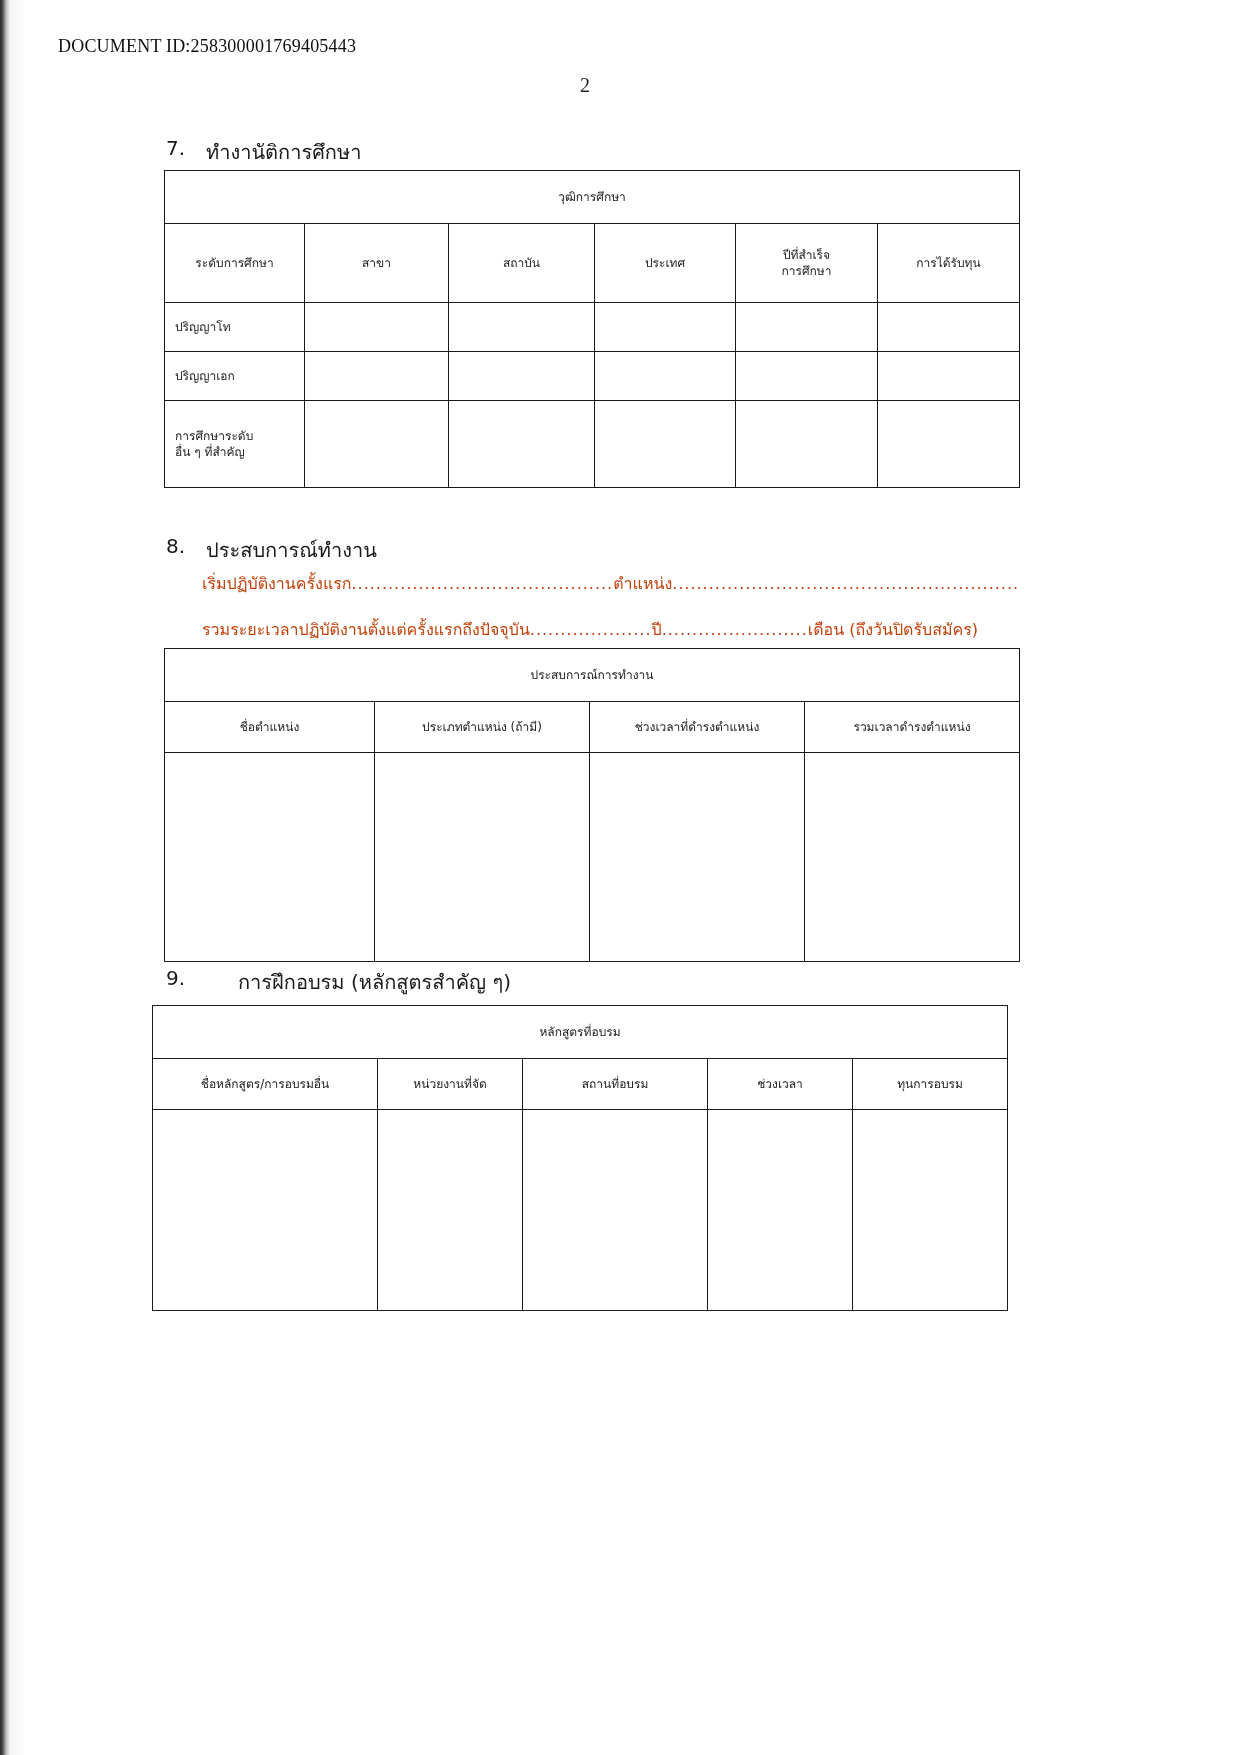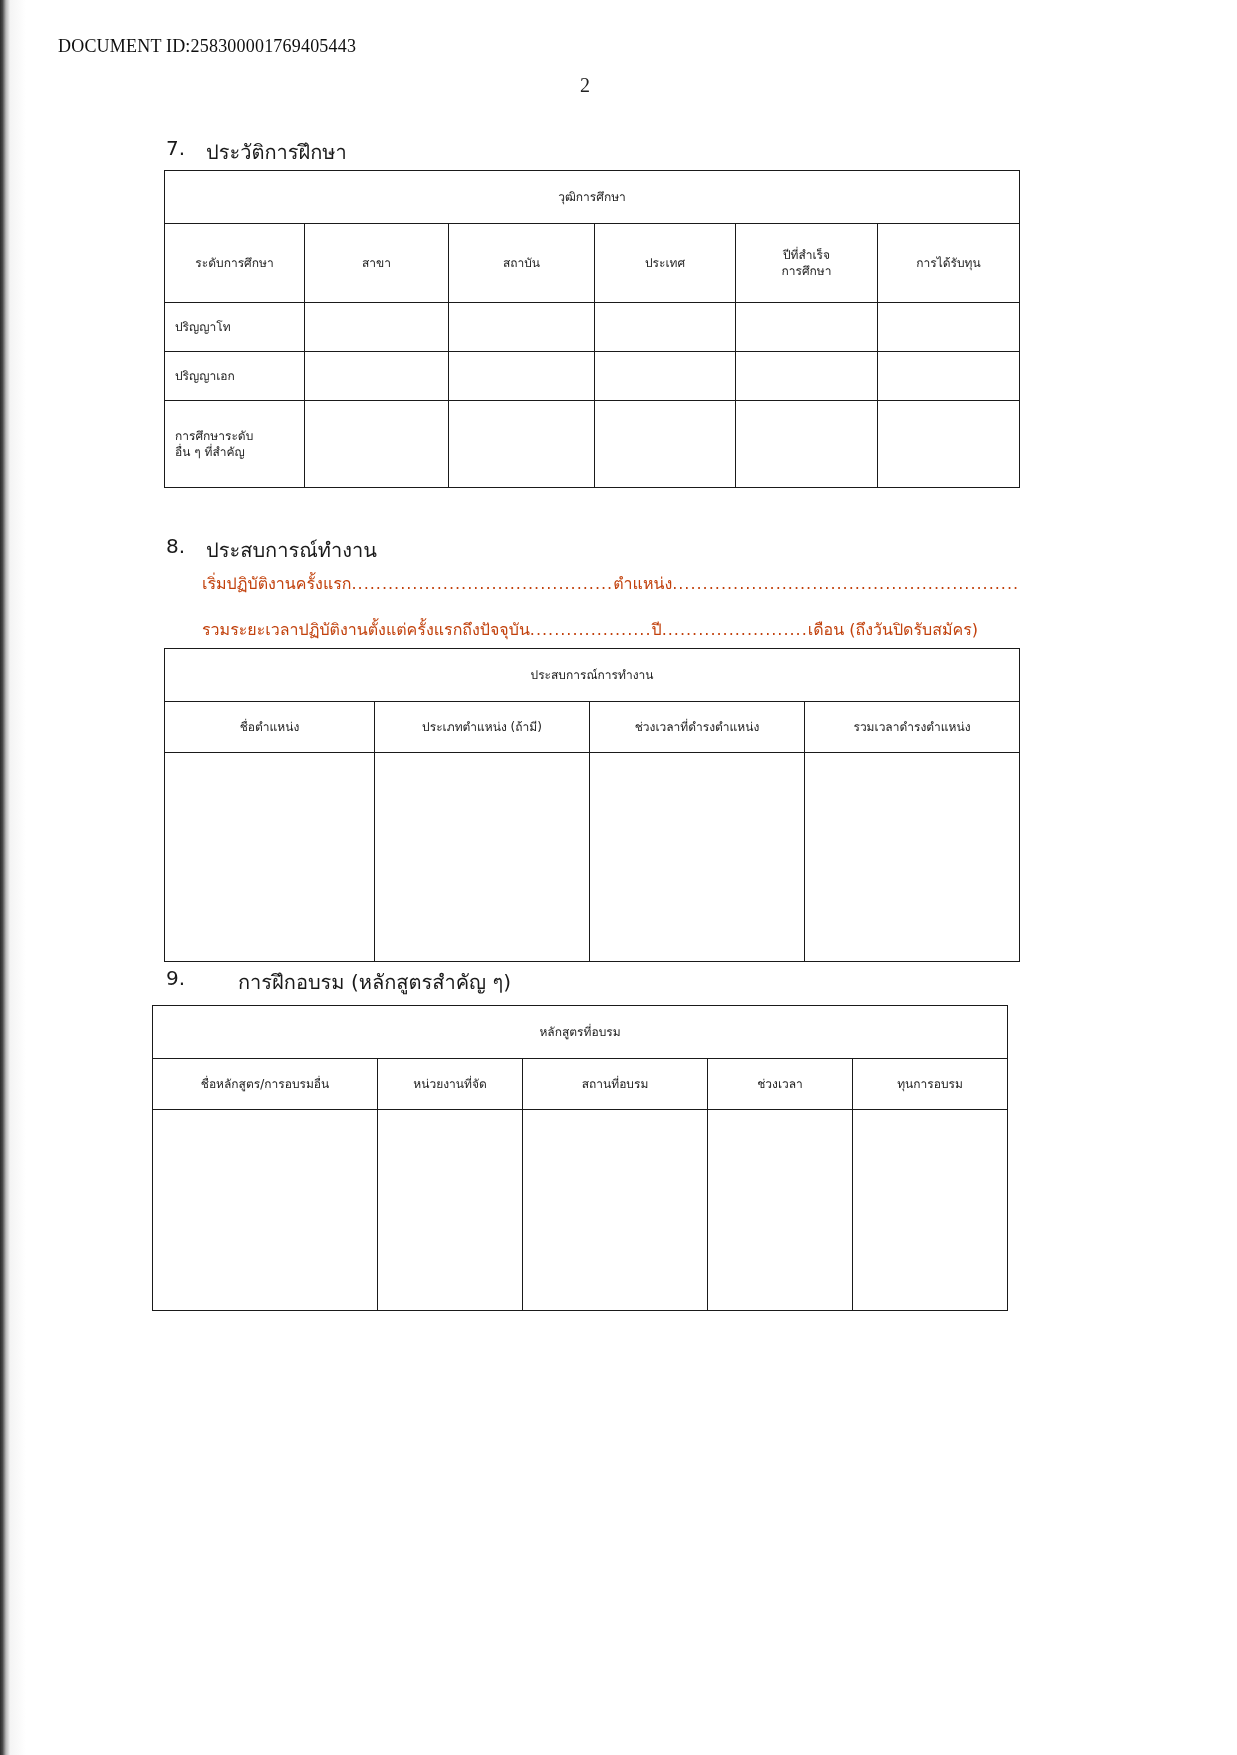--- a/index.html
+++ b/index.html
@@ -106,21 +106,21 @@
 
 <div class="scan-edge-left"></div>
 <div class="scan-edge-left2"></div>
 
 <div class="page">
 
   <div class="doc-id">DOCUMENT ID:258300001769405443</div>
   <div class="page-number">2</div>
 
   <div class="section-num" style="left:166px; top:136px;">7.</div>
-  <div class="section-head" style="left:206px; top:136px;">ประวัติการฝึกษา</div>
+  <div class="section-head" style="left:206px; top:136px;">ทำงานัติการศึกษา</div>
 
   <table class="form" style="left:164px; top:170px; width:855px;">
     <colgroup>
       <col style="width:140px">
       <col style="width:144px">
       <col style="width:146px">
       <col style="width:141px">
       <col style="width:142px">
       <col style="width:142px">
     </colgroup>

